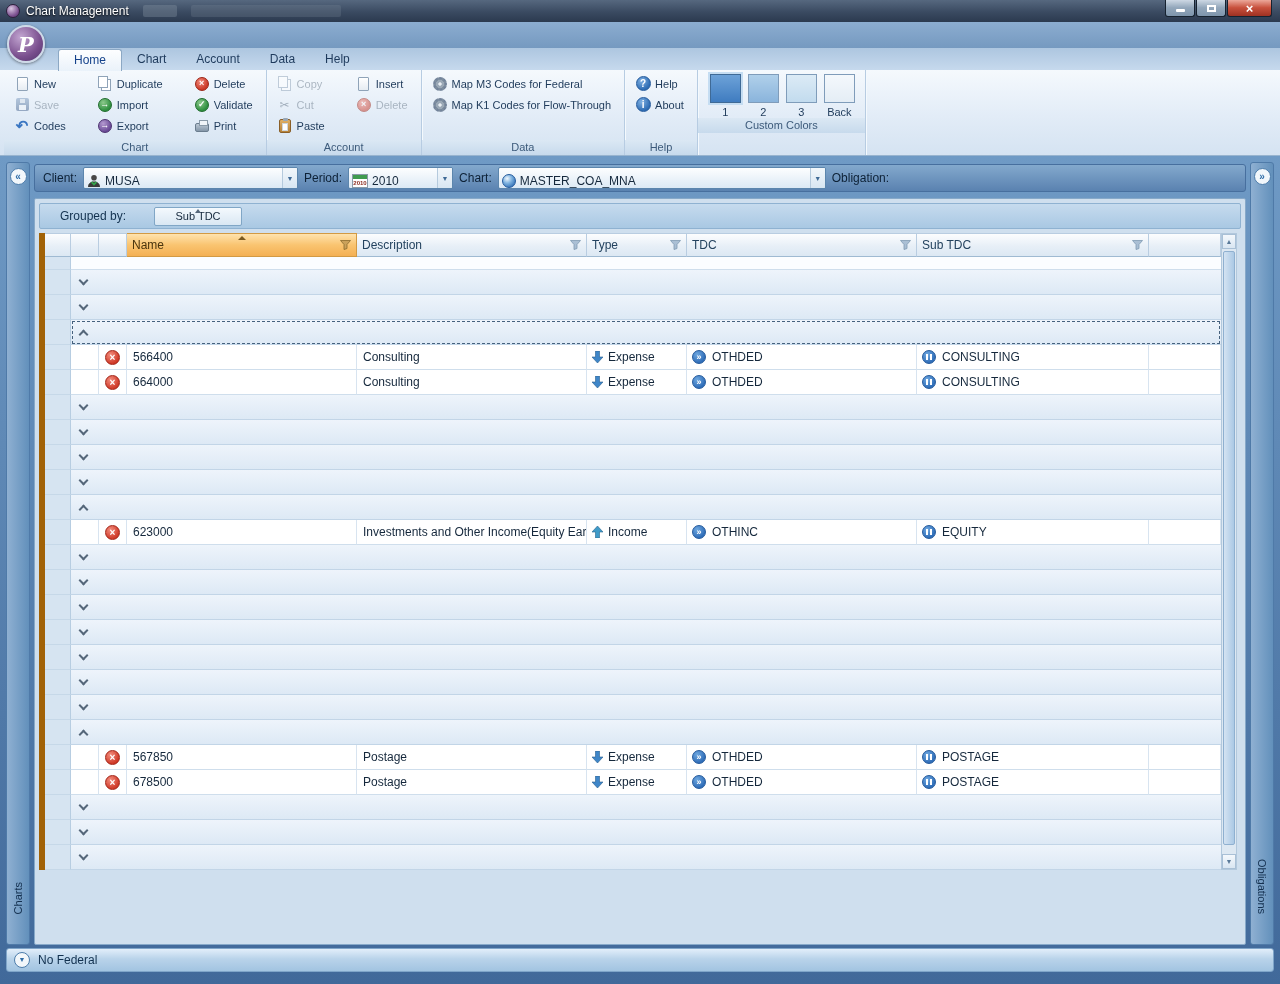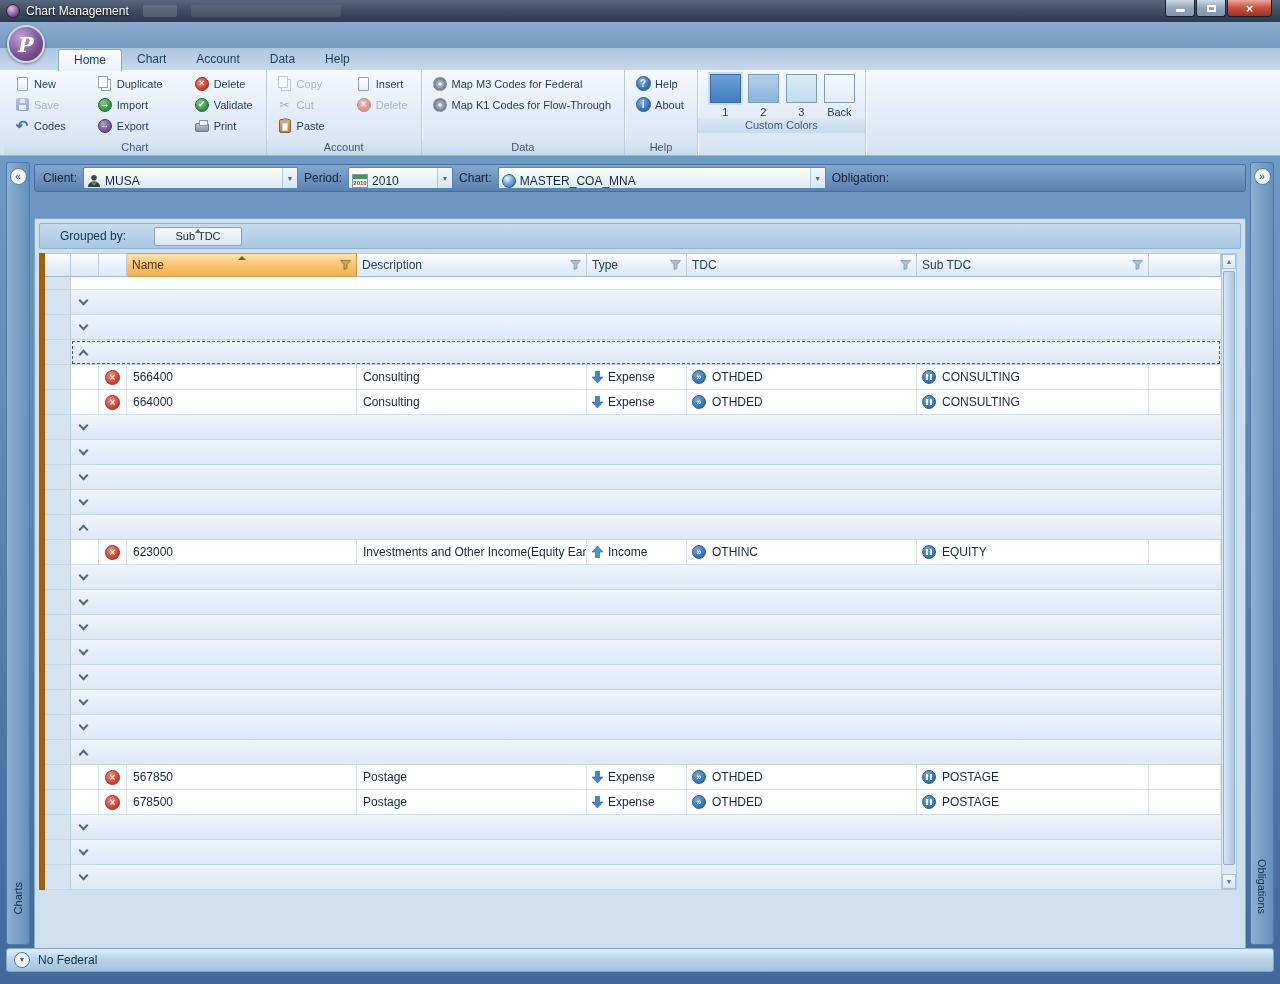--- a/index.html
+++ b/index.html
@@ -112,21 +112,21 @@
     display:flex; align-items:flex-end; justify-content:center; }
   .cal-icon::before { content:""; position:absolute; top:0; left:0; right:0; height:4px; background:#3f9b4f; }
   .cal-icon i { font-style:normal; font-size:6px; line-height:8px; color:#8a2a1e; font-weight:bold; }
   .globe-icon { width:14px; height:14px; border-radius:50%; flex:none; border:1px solid #245a9c;
     background:radial-gradient(circle at 35% 30%, #f0f7fd, #7fb3e0 40%, #2f6db4 85%); }
   .flag-icon { width:17px; height:11px; flex:none; position:relative; border:1px solid #8a8a8a;
     background:repeating-linear-gradient(180deg,#c0392b 0 1.6px,#ffffff 1.6px 3.2px); }
   .flag-icon::before { content:""; position:absolute; top:0; left:0; width:7px; height:5px; background:#26418c; }
 
   .content-panel { position:absolute; left:34px; top:42px; width:1212px; height:747px;
-    background:#cfdfee; border:1px solid #87a9c9; border-radius:2px; padding:4px;margin-top:20px; }
+    background:#cfdfee; border:1px solid #87a9c9; border-radius:2px; padding:4px; }
   .groupby-bar { height:26px; background:linear-gradient(#c6dbee,#a9c8e3); border:1px solid #8fb2d1;
     border-radius:2px; display:flex; align-items:center; padding-left:20px; gap:28px;
     color:#12314f; margin-bottom:4px; }
   .group-chip { position:relative; width:88px; height:19px; background:linear-gradient(#f4f9fd,#d9e7f3);
     border:1px solid #80a6c6; border-radius:2px; display:flex; align-items:center; justify-content:center;
     font-size:11px; color:#15283c; }
   .group-chip::before { content:""; position:absolute; top:1px; left:50%; margin-left:-3px;
     border-left:3px solid transparent; border-right:3px solid transparent; border-bottom:4px solid #55677a; }
 
   

